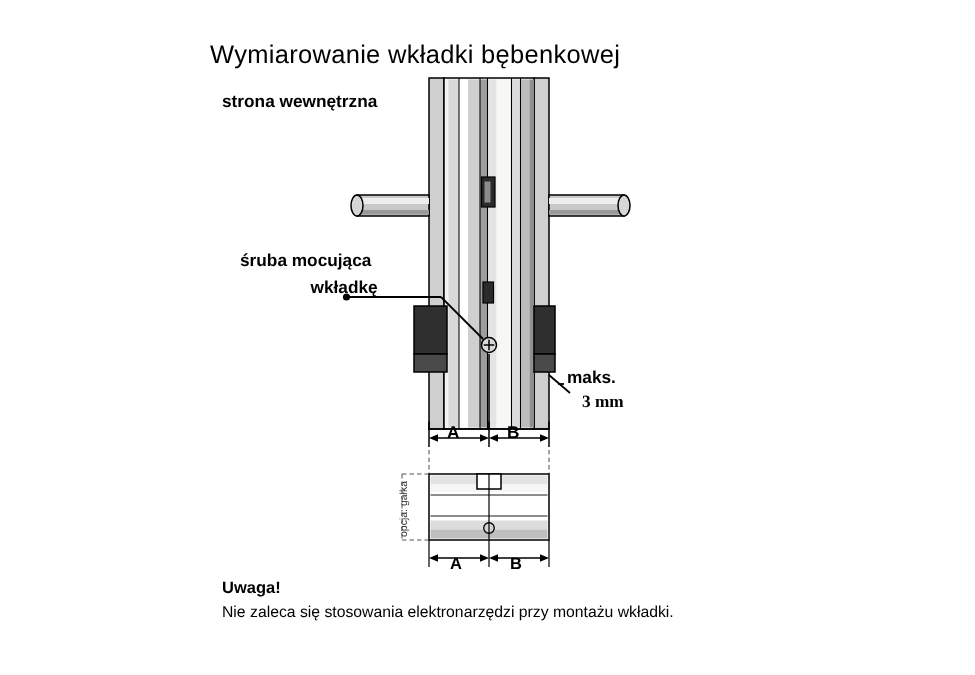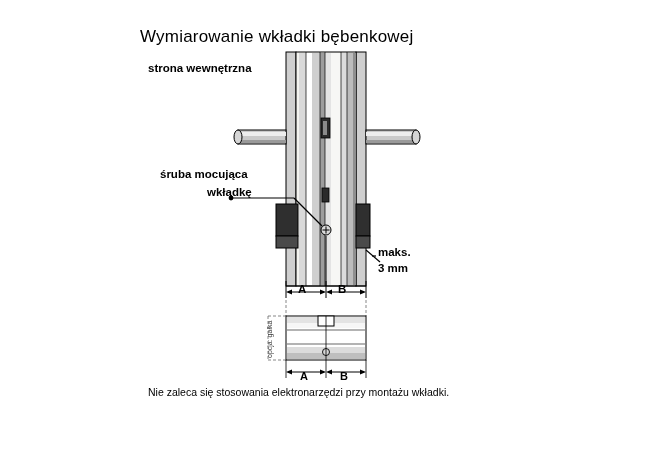--- a/index.html
+++ b/index.html
@@ -207,27 +207,28 @@
 
     </svg>
   </div>
 
   <div class="lbl" style="left:148px; top:62px;">strona wewnętrzna</div>
 
   <div class="lbl" style="left:160px; top:168px;">śruba mocująca</div>
   <div class="lbl" style="left:160px; top:186px;margin-left:47px;">wkładkę</div>
 
   <div class="lbl" style="left:378px; top:246px;">maks.</div>
-  <div class="lbl" style="left:378px; top:262px;">3 mm</div>
+  <div class="lbl" style="left:388px; top:262px;font-family:Liberation Serif, serif;">3 mm</div>
 
   <div class="lbl" style="left:298px; top:283px;">A</div>
   <div class="lbl" style="left:338px; top:283px;">B</div>
 
   <div class="lbl" style="left:300px; top:370px; font-size:11px;">A</div>
   <div class="lbl" style="left:340px; top:370px; font-size:11px;">B</div>
 
   <div class="vert-label" style="left:266px; top:358px;">opcja: gałka</div>
 
   <div class="note-block">
+    <div class="note-title">Uwaga!</div>
     <div class="note-line">Nie zaleca się stosowania elektronarzędzi  przy montażu wkładki.</div>
   </div>
 
 </div>
 
 </body></html>

